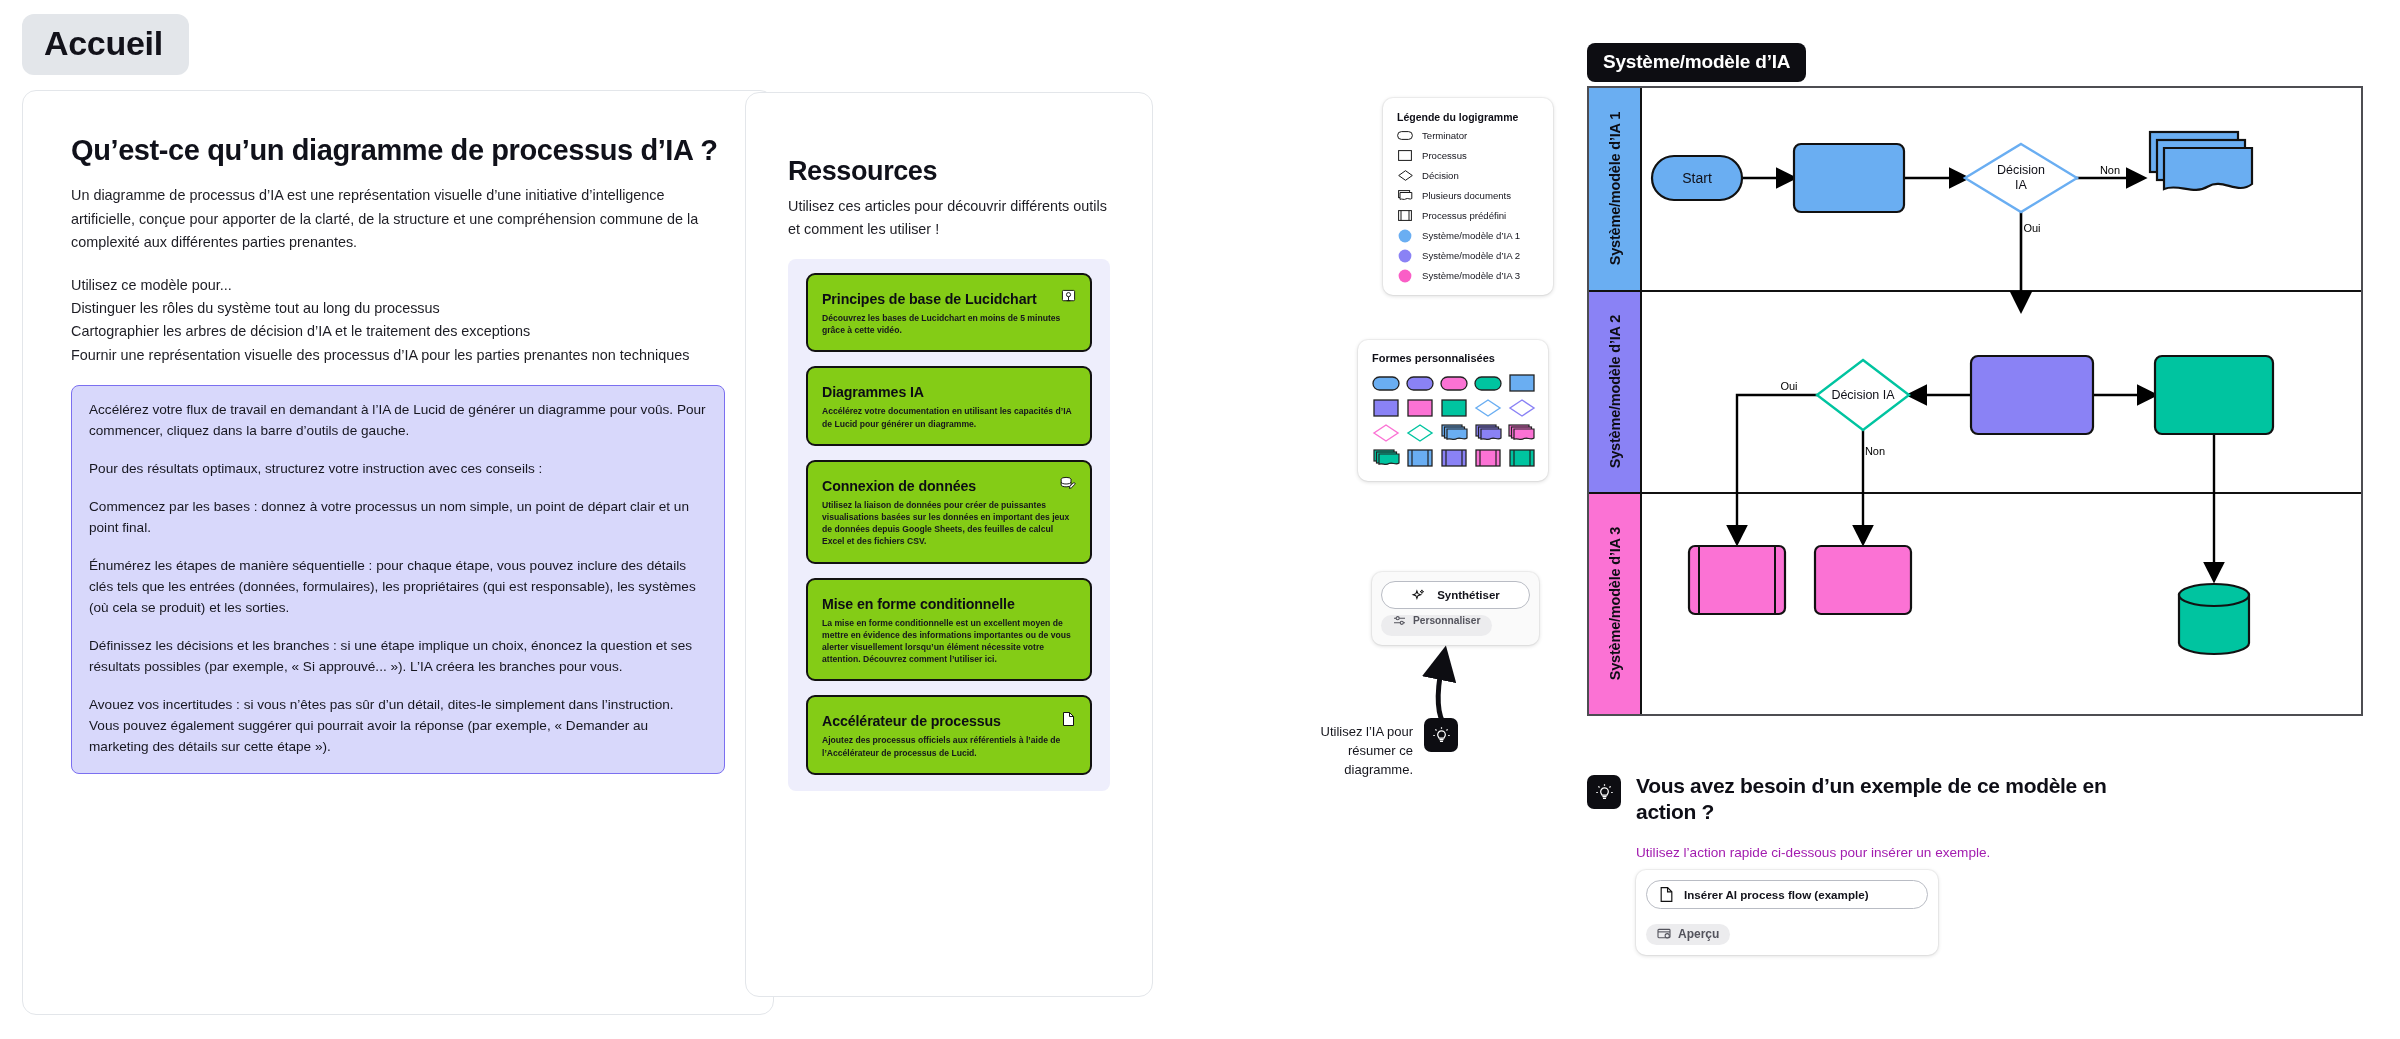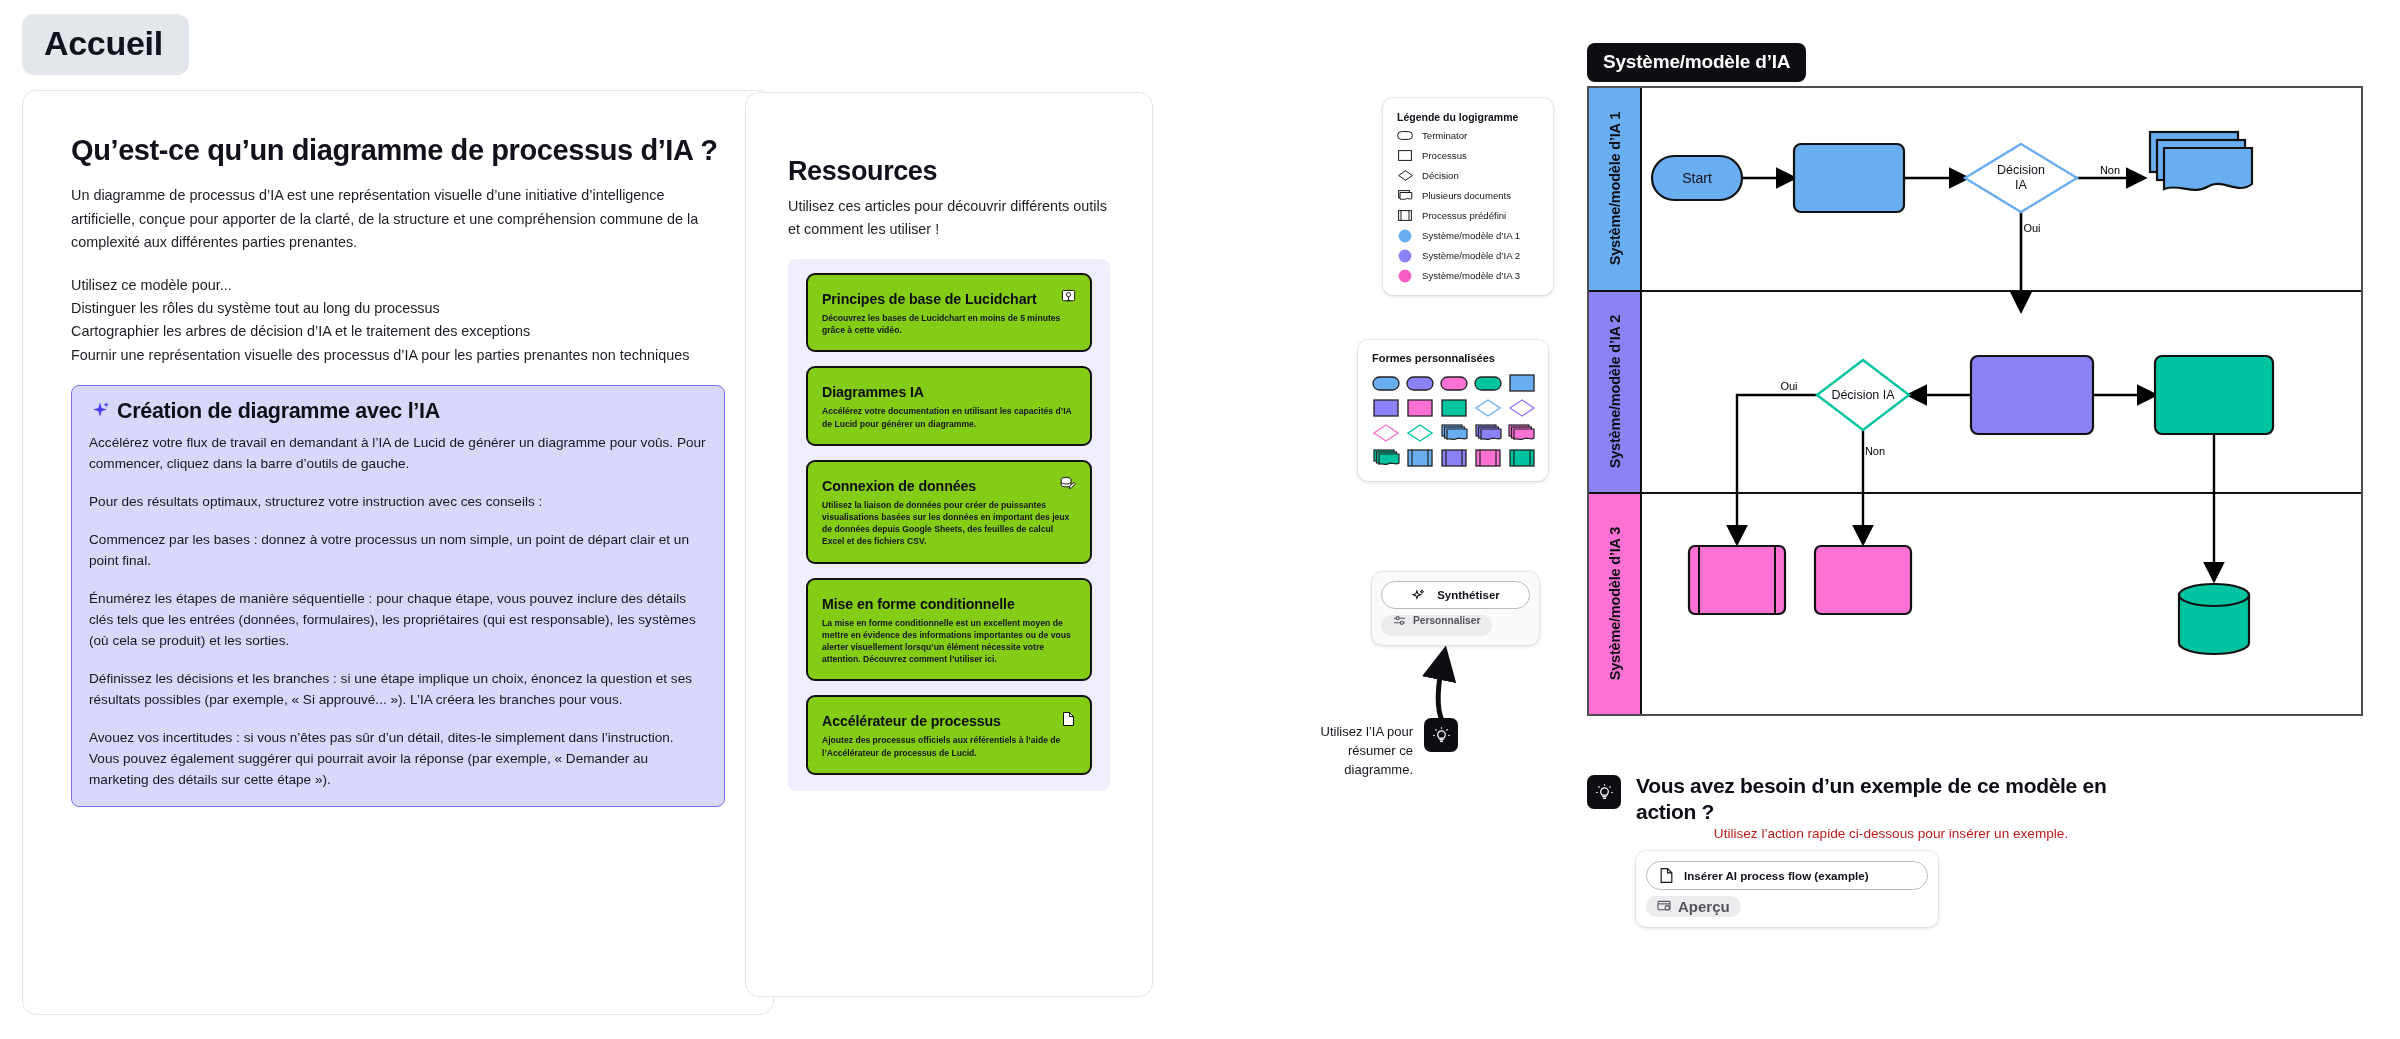--- a/index.html
+++ b/index.html
@@ -147,35 +147,35 @@
     display:flex; align-items:center; justify-content:center;
   }
   .lane-hdr span {
     writing-mode: vertical-rl; transform: rotate(180deg);
     font-size: 14.5px; font-weight: 700; color:#0d0d14; letter-spacing:-0.2px;
   }
 
   
   #example-blk { position: absolute; left: 1636px; top: 773px; width: 510px; }
   #example-blk h2 { font-size: 21px; font-weight:700; color:#0e0e16; line-height:1.25; letter-spacing:-0.3px; }
-  #example-blk .ex-sub { font-size: 13.6px; color:#b91c1c; margin-top: 0; text-align: center; }
+  #example-blk .ex-sub { font-size: 13.6px; color:#a21caf; margin-top: 19px; }
   .ex-card {
     margin-top: 10px; width: 302px; background:#fff; border-radius:10px;
     box-shadow: 0 1px 4px rgba(0,0,0,.15), 0 0 0 1px rgba(0,0,0,.04);
     padding: 10px 10px 10px 10px;
   }
   .ex-btn {
     display:flex; align-items:center; gap:10px;
     border:1px solid #b9bcc4; border-radius:20px; height:29px; padding:0 12px;
     font-size:11.6px; font-weight:700; color:#12121a;
   }
   .ex-prev {
-    display:flex; align-items:center; gap:7px; margin-top:6px;
+    display:flex; align-items:center; gap:7px; margin-top:15px;
     background:#ececee; border-radius:13px; height:21px; padding:0 11px; width:max-content;
-    font-size:15px; color:#53535c; font-weight:600;
+    font-size:12px; color:#53535c; font-weight:600;
   }
   svg { display:block; overflow: visible; }
 </style>
 </head>
 <body>
 
 <div class="canvas">
 
   <div class="accueil-pill">Accueil</div>
 
@@ -183,29 +183,20 @@
     <div class="panel-inner">
       <h1 class="sec-title">Qu’est-ce qu’un diagramme de processus d’IA ?</h1>
       <p class="body">Un diagramme de processus d’IA est une représentation visuelle d’une initiative d’intelligence artificielle, conçue pour apporter de la clarté, de la structure et une compréhension commune de la complexité aux différentes parties prenantes.</p>
       <div class="spacer-line"></div>
       <p class="sub">Utilisez ce modèle pour...</p>
       <p class="sub">Distinguer les rôles du système tout au long du processus</p>
       <p class="sub">Cartographier les arbres de décision d’IA et le traitement des exceptions</p>
       <p class="sub">Fournir une représentation visuelle des processus d’IA pour les parties prenantes non techniques</p>
 
       <div class="ai-box">
-        <div class="ai-head">
-          <span class="sparkle">
-            <svg width="24" height="24" viewBox="0 0 24 24">
-              <path d="M11 3.5 L12.6 9 L18 10.6 L12.6 12.2 L11 17.7 L9.4 12.2 L4 10.6 L9.4 9 Z" fill="#4b3df0"></path>
-              <path d="M17.2 3 L17.9 5.1 L20 5.8 L17.9 6.5 L17.2 8.6 L16.5 6.5 L14.4 5.8 L16.5 5.1 Z" fill="#4b3df0"></path>
-            </svg>
-          </span>
-          <h2>Création de diagramme avec l’IA</h2>
-        </div>
         <p>Accélérez votre flux de travail en demandant à l’IA de Lucid de générer un diagramme pour voûs. Pour commencer, cliquez dans la barre d’outils de gauche.</p>
         <p>Pour des résultats optimaux, structurez votre instruction avec ces conseils :</p>
         <p>Commencez par les bases : donnez à votre processus un nom simple, un point de départ clair et un point final.</p>
         <p> Énumérez les étapes de manière séquentielle : pour chaque étape, vous pouvez inclure des détails clés tels que les entrées (données, formulaires), les propriétaires (qui est responsable), les systèmes (où cela se produit) et les sorties.</p>
         <p>Définissez les décisions et les branches : si une étape implique un choix, énoncez la question et ses résultats possibles (par exemple, « Si approuvé... »). L’IA créera les branches pour vous.</p>
         <p>Avouez vos incertitudes : si vous n’êtes pas sûr d’un détail, dites-le simplement dans l’instruction. Vous pouvez également suggérer qui pourrait avoir la réponse (par exemple, « Demander au marketing des détails sur cette étape »).</p>
       </div>
     </div>
   </div>
 

